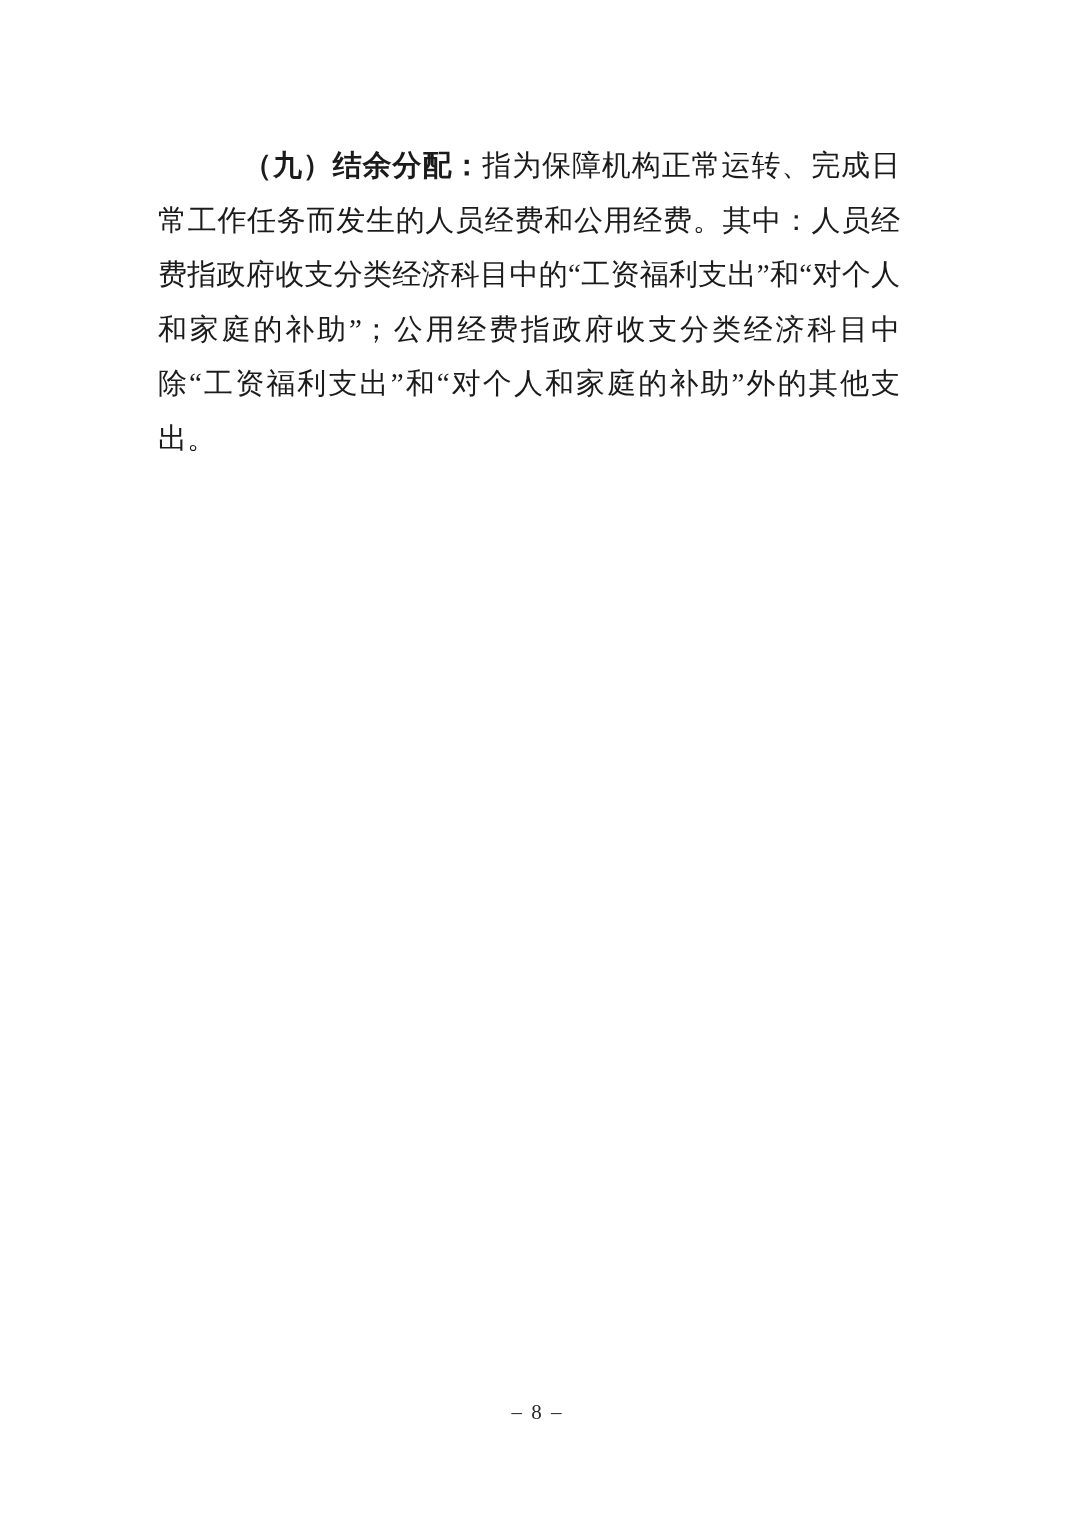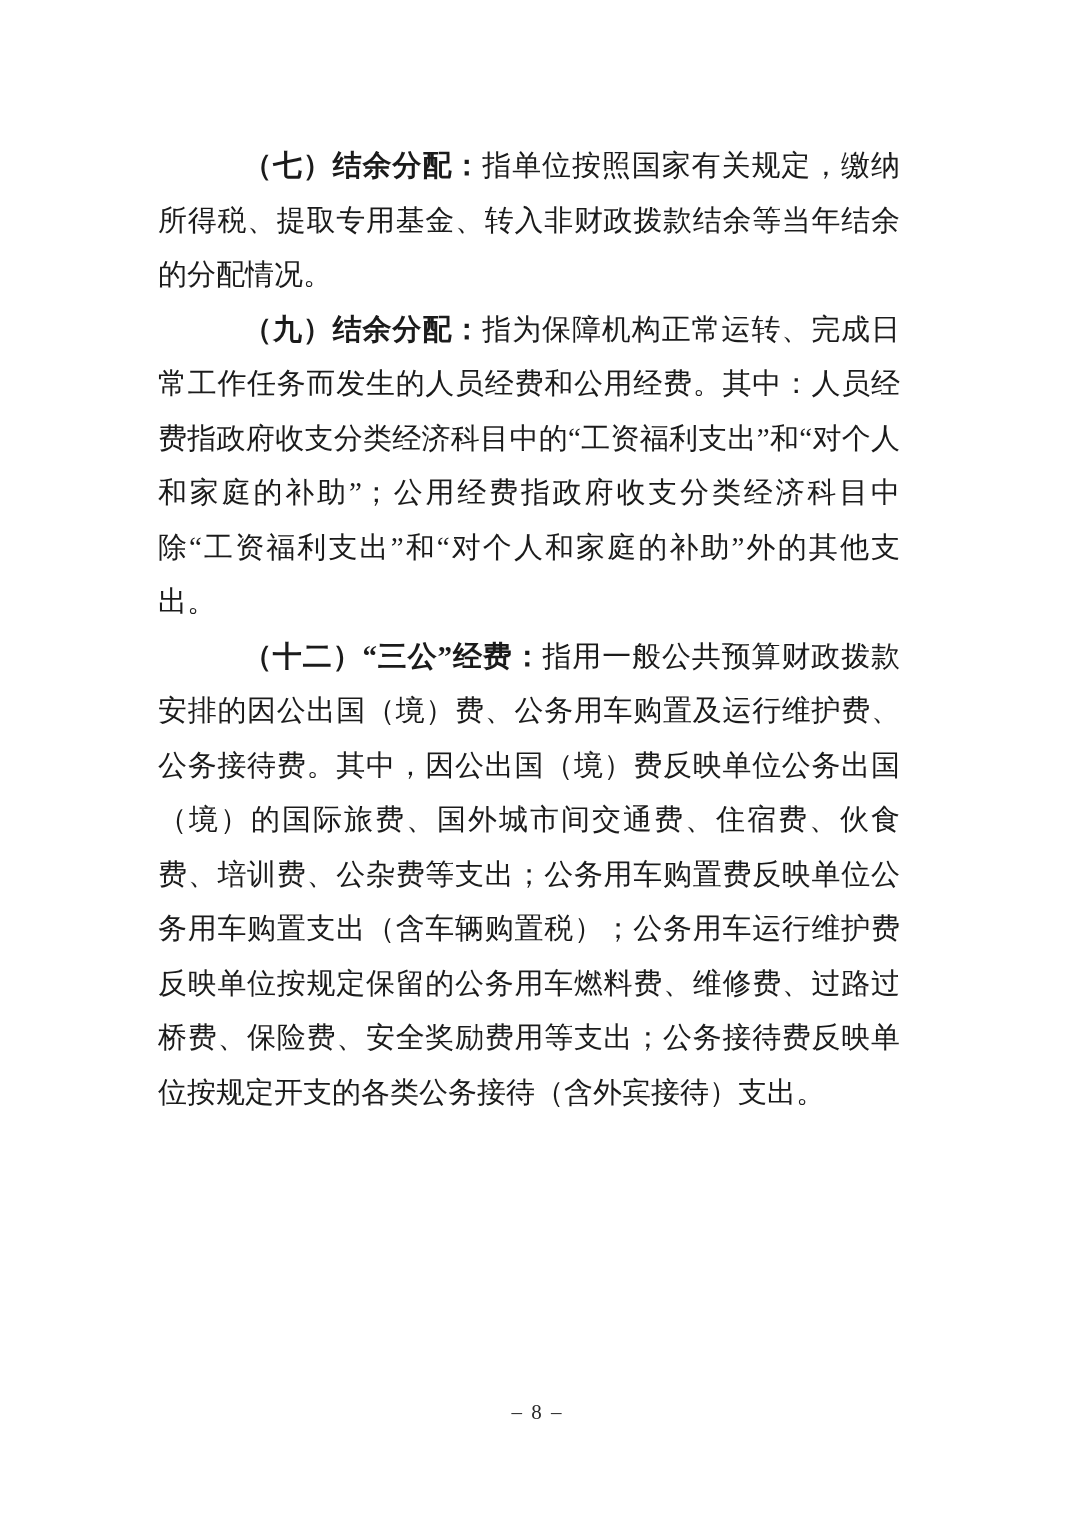--- a/index.html
+++ b/index.html
@@ -57,26 +57,24 @@
     letter-spacing: 2px;
   }
 </style>
 </head>
 <body>
 
 <div class="page">
 
   <div class="text-content">
 
-    <p class="para"><span class="para-head">（七）结余分配：</span><span class="para-body">指单位按照国家有关规定，缴纳所得税、提取专用基金、转入非财政拨款结余等当年结余的分配情况。</span></p>
 
 
     <p class="para"><span class="para-head">（九）结余分配：</span><span class="para-body">指为保障机构正常运转、完成日常工作任务而发生的人员经费和公用经费。其中：人员经费指政府收支分类经济科目中的“工资福利支出”和“对个人和家庭的补助”；公用经费指政府收支分类经济科目中除“工资福利支出”和“对个人和家庭的补助”外的其他支出。</span></p>
 
 
 
-    <p class="para"><span class="para-head">（十二）“三公”经费：</span><span class="para-body">指用一般公共预算财政拨款安排的因公出国（境）费、公务用车购置及运行维护费、公务接待费。其中，因公出国（境）费反映单位公务出国（境）的国际旅费、国外城市间交通费、住宿费、伙食费、培训费、公杂费等支出；公务用车购置费反映单位公务用车购置支出（含车辆购置税）；公务用车运行维护费反映单位按规定保留的公务用车燃料费、维修费、过路过桥费、保险费、安全奖励费用等支出；公务接待费反映单位按规定开支的各类公务接待（含外宾接待）支出。</span></p>
 
   </div>
 
   <div class="page-number">– 8 –</div>
 
 </div>
 
 </body></html>

